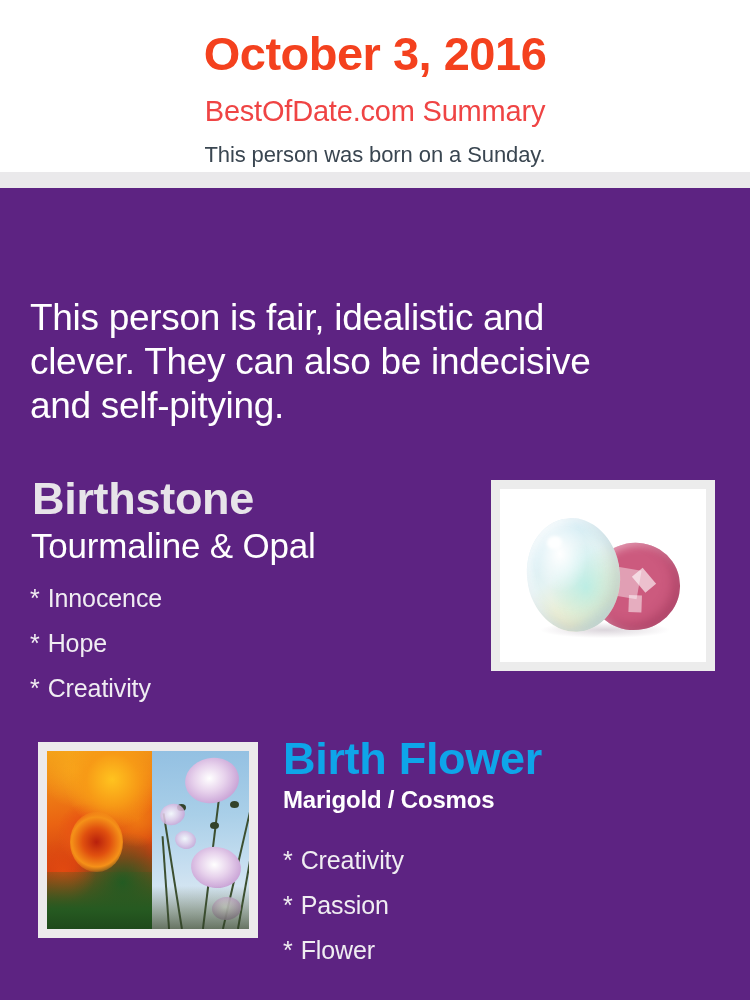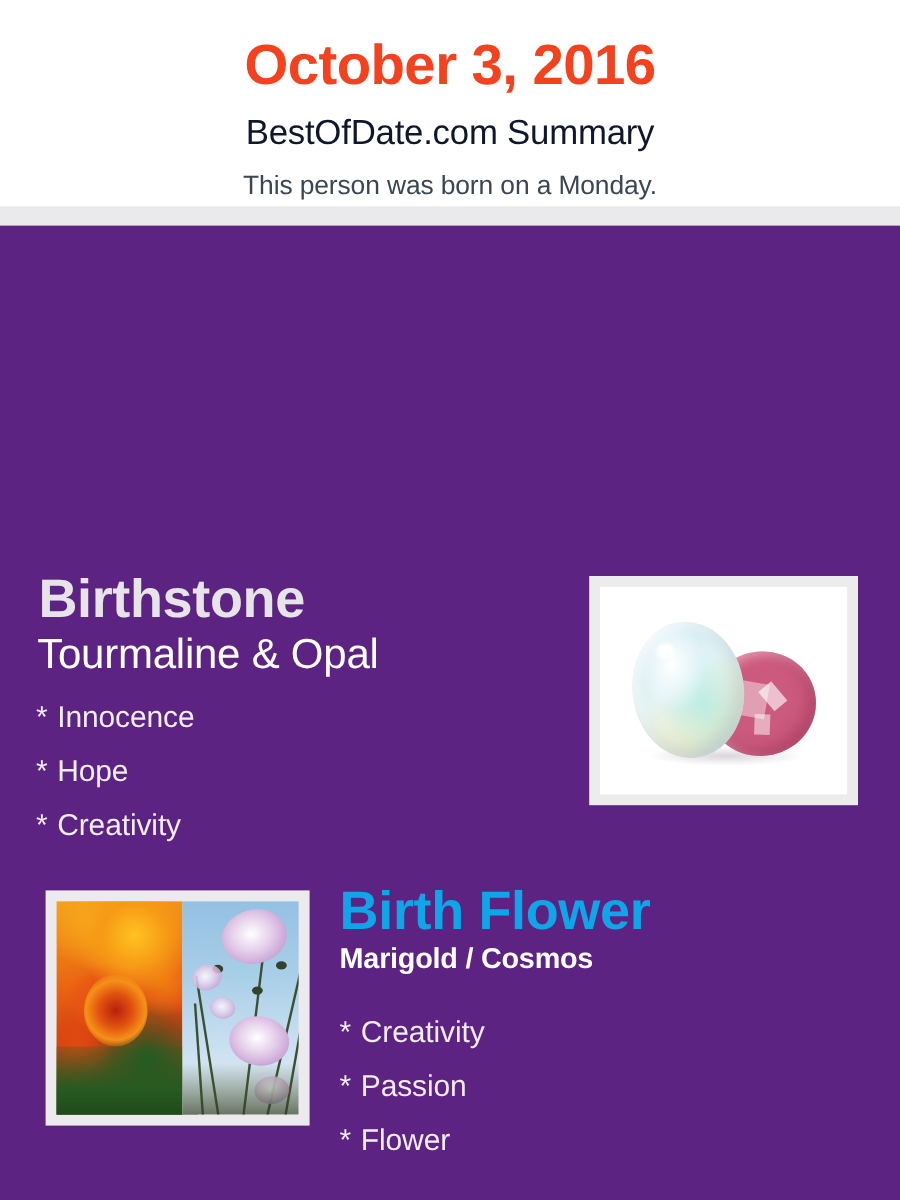--- a/index.html
+++ b/index.html
@@ -12,21 +12,21 @@
   }
   #page { position:relative; width:750px; height:1000px; background:#ffffff; }
 
   
   .header { position:absolute; left:0; top:0; width:750px; height:172px; background:#ffffff; text-align:center; }
   .date-title {
     font-size:47px; font-weight:bold; color:#F4411E;
     letter-spacing:-0.5px; line-height:1; padding-top:30px;
   }
   .site-summary {
-    font-size:29px; font-weight:normal; color:#0f172a;
+    font-size:29px; font-weight:normal; color:#ef4444;
     line-height:1; padding-top:20px; letter-spacing:-0.2px;
   }
   .born-line {
     font-size:22px; font-weight:normal; color:#3A4651;
     line-height:1; padding-top:18px; letter-spacing:-0.1px;
   }
   .gray-strip { position:absolute; left:0; top:172px; width:750px; height:16px; background:#EAE9EB; }
 
   
   .purple { position:absolute; left:0; top:188px; width:750px; height:812px; background:#5D2382; }
@@ -181,26 +181,27 @@
   .flower-list li .ast { margin-right:8px; }
 </style>
 </head>
 <body>
 
 <div id="page">
 
   <div class="header">
     <div class="date-title">October 3, 2016</div>
     <div class="site-summary">BestOfDate.com Summary</div>
-    <div class="born-line">This person was born on a Monday.</div>
+    <div class="born-line">This person was born on a Sunday.</div>
   </div>
   <div class="gray-strip"></div>
 
   <div class="purple">
 
+    <div class="sign-desc">This person is fair, idealistic and clever. They can also be indecisive and self-pitying.</div>
 
     <div class="stone-title">Birthstone</div>
     <div class="stone-sub">Tourmaline &amp; Opal</div>
     <ul class="stone-list">
       <li><span class="ast">*</span><span>Innocence</span></li>
       <li><span class="ast">*</span><span>Hope</span></li>
       <li><span class="ast">*</span><span>Creativity</span></li>
     </ul>
 
     <div class="gem-frame">

